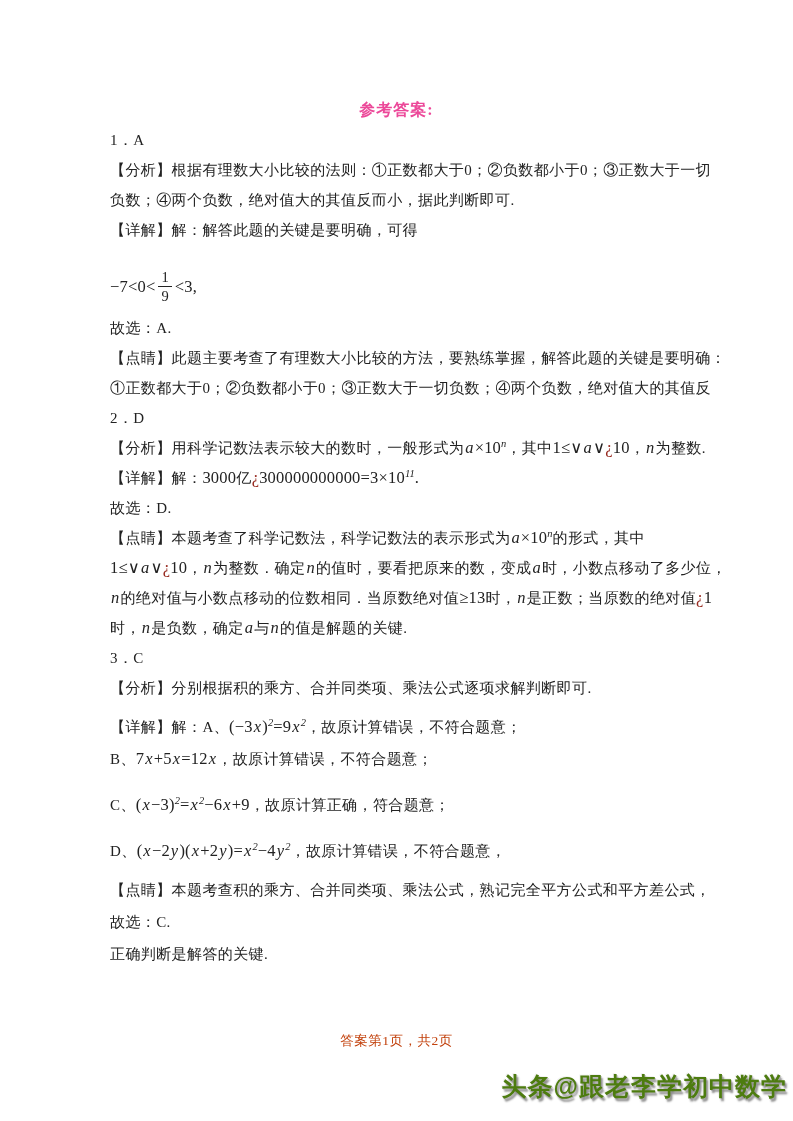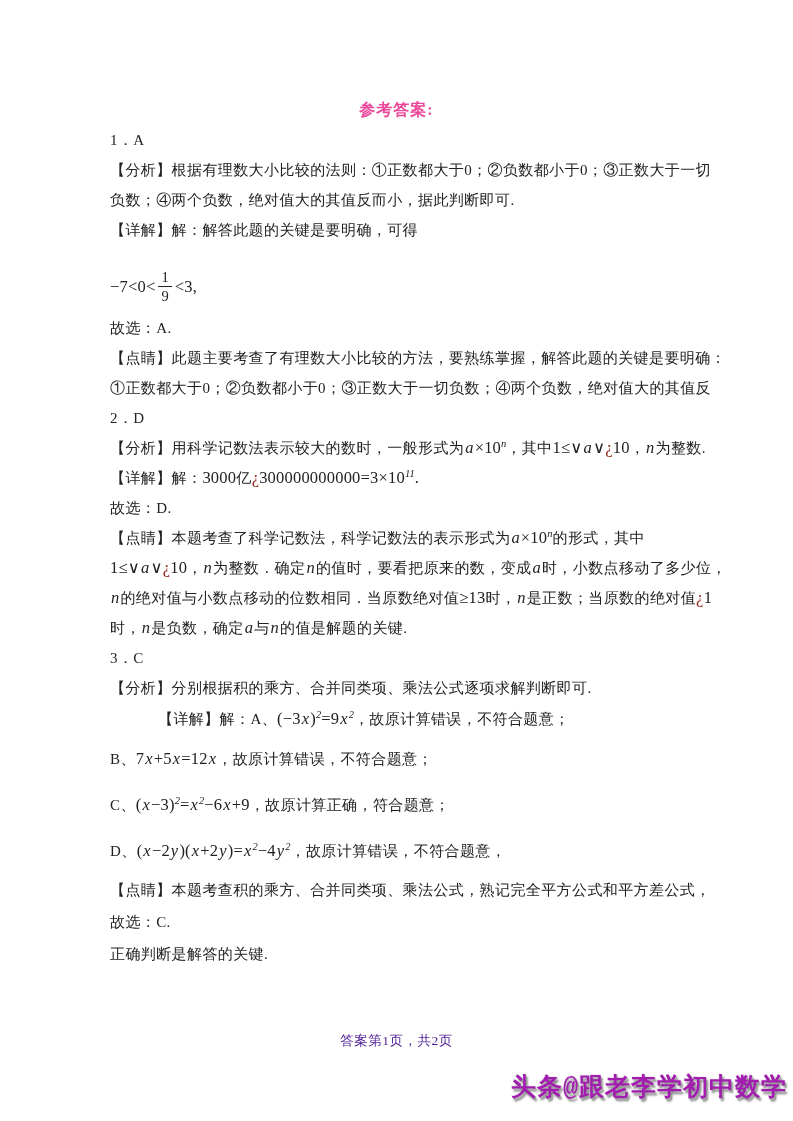--- a/index.html
+++ b/index.html
@@ -27,28 +27,28 @@
   .ms.mi{font-style:italic;}
   .fr{
     display:inline-block;vertical-align:middle;text-align:center;
     font-family:"Liberation Serif",serif;font-size:14.5px;line-height:1.25;
     margin:0 3px;position:relative;top:-2px;letter-spacing:0;
   }
   .fr .fn{display:block;border-bottom:1.2px solid #222;padding:0 3px;}
   .fr .fd{display:block;}
   .doc-footer{
     position:absolute;top:1032px;left:0;width:100%;text-align:center;
-    font-size:13.5px;color:#4c1d95;letter-spacing:0.5px;
+    font-size:13.5px;color:#c2410c;letter-spacing:0.5px;
   }
   .watermark{
     position:absolute;top:1070px;right:6px;
     font-size:25px;font-weight:bold;letter-spacing:1px;
-    color:#a21caf;
+    color:#4d7c0f;
     text-shadow:2px 3px 2px var(--wm-shadow,#8f8f8f), 1px 1px 0 #c9c9c9, -1px -1px 0 #f2f2f2;
-    font-family:Liberation Mono, monospace;
+    font-family:Liberation Sans, sans-serif;
   }
 </style>
 </head>
 <body>
 
 <div class="page">
   <div class="doc-title">参考答案:</div>
   <div class="body-lines" id="body-lines">
       <div class="ln"><span class="tc">1．A</span></div>
       <div class="ln"><span class="tc">【分析】根据有理数大小比较的法则：①正数都大于0；②负数都小于0；③正数大于一切</span></div>
@@ -61,21 +61,21 @@
       <div class="ln"><span class="tc">2．D</span></div>
       <div class="ln"><span class="tc">【分析】用科学记数法表示较大的数时，一般形式为</span><span class="mv">a</span><span class="mf">×10</span><span class="ms mi">n</span><span class="tc">，其中</span><span class="mf">1≤∨</span><span class="mv">a</span><span class="mf">∨</span><span class="mr">¿</span><span class="mf">10</span><span class="tc">，</span><span class="mv">n</span><span class="tc">为整数.</span></div>
       <div class="ln"><span class="tc">【详解】解：</span><span class="mf">3000</span><span class="tc">亿</span><span class="mr">¿</span><span class="mf">300000000000=3×10</span><span class="ms">11</span><span class="mf">.</span></div>
       <div class="ln"><span class="tc">故选：D.</span></div>
       <div class="ln"><span class="tc">【点睛】本题考查了科学记数法，科学记数法的表示形式为</span><span class="mv">a</span><span class="mf">×10</span><span class="ms mi">n</span><span class="tc">的形式，其中</span></div>
       <div class="ln"><span class="mf">1≤∨</span><span class="mv">a</span><span class="mf">∨</span><span class="mr">¿</span><span class="mf">10</span><span class="tc">，</span><span class="mv">n</span><span class="tc">为整数．确定</span><span class="mv">n</span><span class="tc">的值时，要看把原来的数，变成</span><span class="mv">a</span><span class="tc">时，小数点移动了多少位，</span></div>
       <div class="ln"><span class="mv">n</span><span class="tc">的绝对值与小数点移动的位数相同．当原数绝对值</span><span class="mf">≥13</span><span class="tc">时，</span><span class="mv">n</span><span class="tc">是正数；当原数的绝对值</span><span class="mr">¿</span><span class="mf">1</span></div>
       <div class="ln"><span class="tc">时，</span><span class="mv">n</span><span class="tc">是负数，确定</span><span class="mv">a</span><span class="tc">与</span><span class="mv">n</span><span class="tc">的值是解题的关键.</span></div>
       <div class="ln"><span class="tc">3．C</span></div>
       <div class="ln"><span class="tc">【分析】分别根据积的乘方、合并同类项、乘法公式逐项求解判断即可.</span></div>
-      <div class="ln" style="height: 40px; line-height: 32px; margin-left: 48px;"><span class="tc">【详解】解：A、</span><span class="mf">(−3</span><span class="mv">x</span><span class="mf">)</span><span class="ms">2</span><span class="mf">=9</span><span class="mv">x</span><span class="ms">2</span><span class="tc">，故原计算错误，不符合题意；</span></div>
+      <div class="ln" style="height: 40px; line-height: 48px;"><span class="tc">【详解】解：A、</span><span class="mf">(−3</span><span class="mv">x</span><span class="mf">)</span><span class="ms">2</span><span class="mf">=9</span><span class="mv">x</span><span class="ms">2</span><span class="tc">，故原计算错误，不符合题意；</span></div>
       <div class="ln" style="height: 40px; line-height: 32px;"><span class="tc">B、</span><span class="mf">7</span><span class="mv">x</span><span class="mf">+5</span><span class="mv">x</span><span class="mf">=12</span><span class="mv">x</span><span class="tc">，故原计算错误，不符合题意；</span></div>
       <div class="ln" style="height: 44px; line-height: 44px;"><span class="tc">C、</span><span class="mf">(</span><span class="mv">x</span><span class="mf">−3)</span><span class="ms">2</span><span class="mf">=</span><span class="mv">x</span><span class="ms">2</span><span class="mf">−6</span><span class="mv">x</span><span class="mf">+9</span><span class="tc">，故原计算正确，符合题意；</span></div>
       <div class="ln" style="height: 48px; line-height: 48px;"><span class="tc">D、</span><span class="mf">(</span><span class="mv">x</span><span class="mf">−2</span><span class="mv">y</span><span class="mf">)(</span><span class="mv">x</span><span class="mf">+2</span><span class="mv">y</span><span class="mf">)=</span><span class="mv">x</span><span class="ms">2</span><span class="mf">−4</span><span class="mv">y</span><span class="ms">2</span><span class="tc">，故原计算错误，不符合题意，</span></div>
       <div class="ln"><span class="tc">【点睛】本题考查积的乘方、合并同类项、乘法公式，熟记完全平方公式和平方差公式，</span></div>
       <div class="ln" style="height: 34px; line-height: 34px;"><span class="tc">故选：C.</span></div>
       <div class="ln"><span class="tc">正确判断是解答的关键.</span></div>
     </div>
   <div class="doc-footer">答案第1页，共2页</div>
   <div class="watermark">头条@跟老李学初中数学</div>
 </div>

